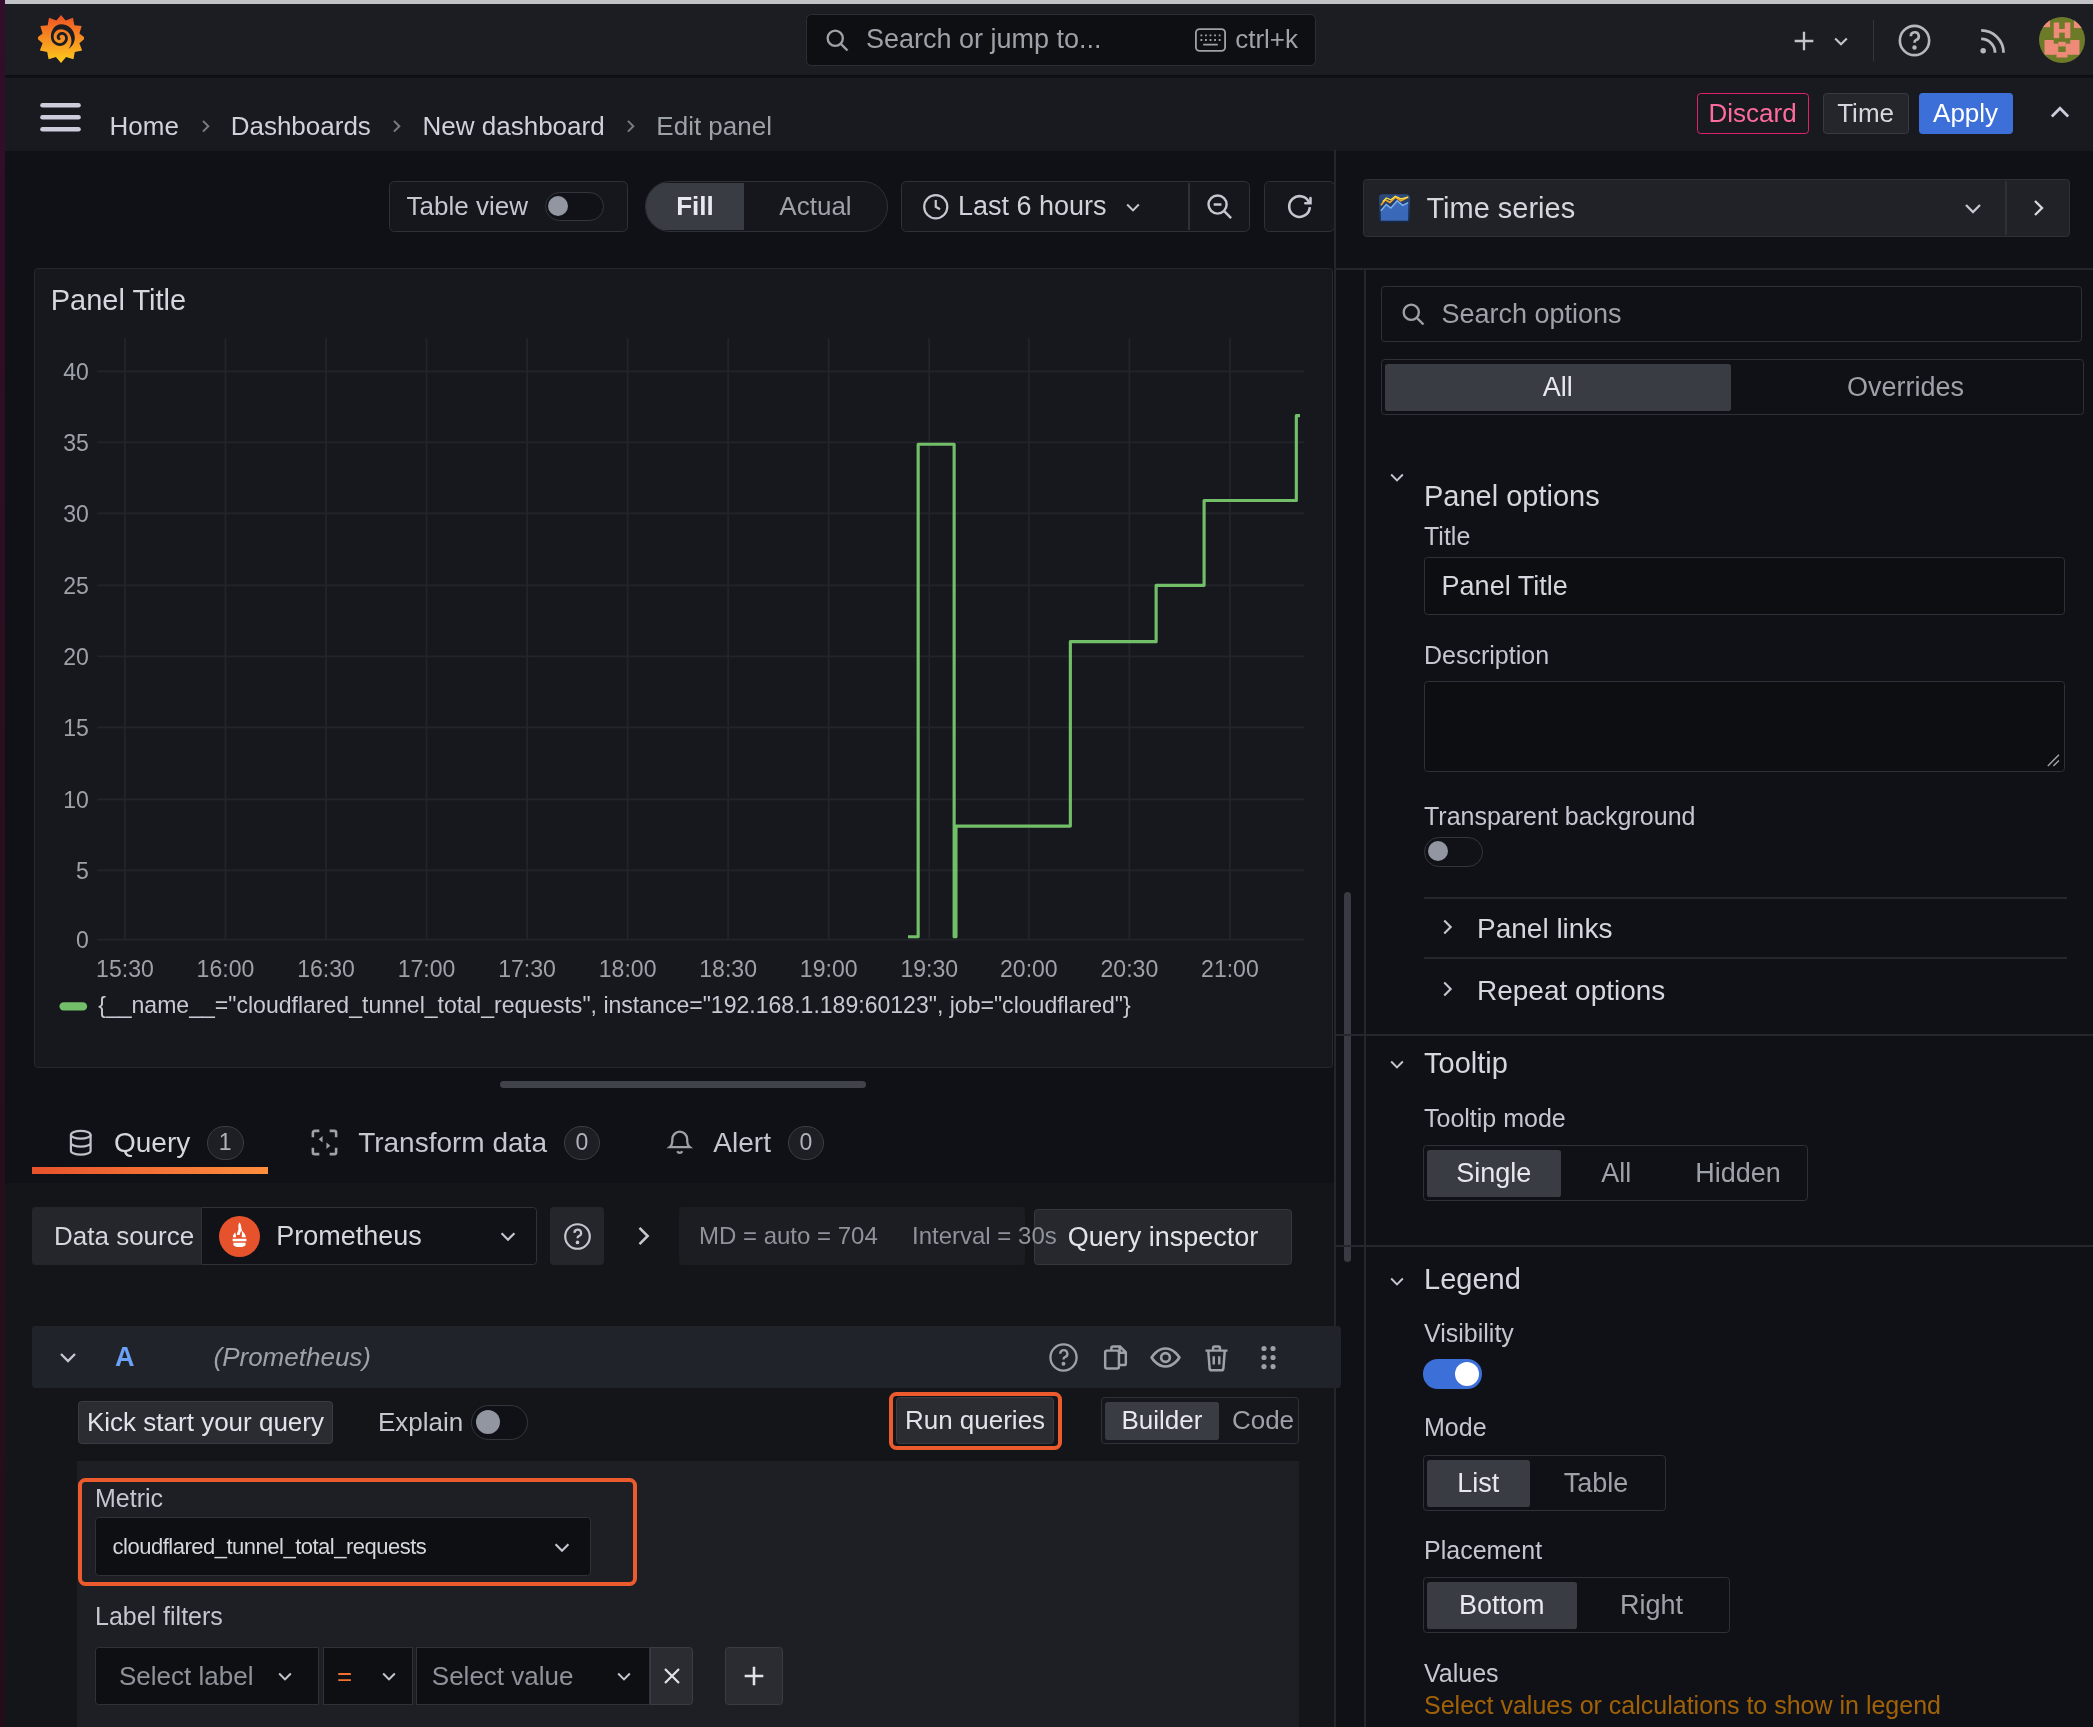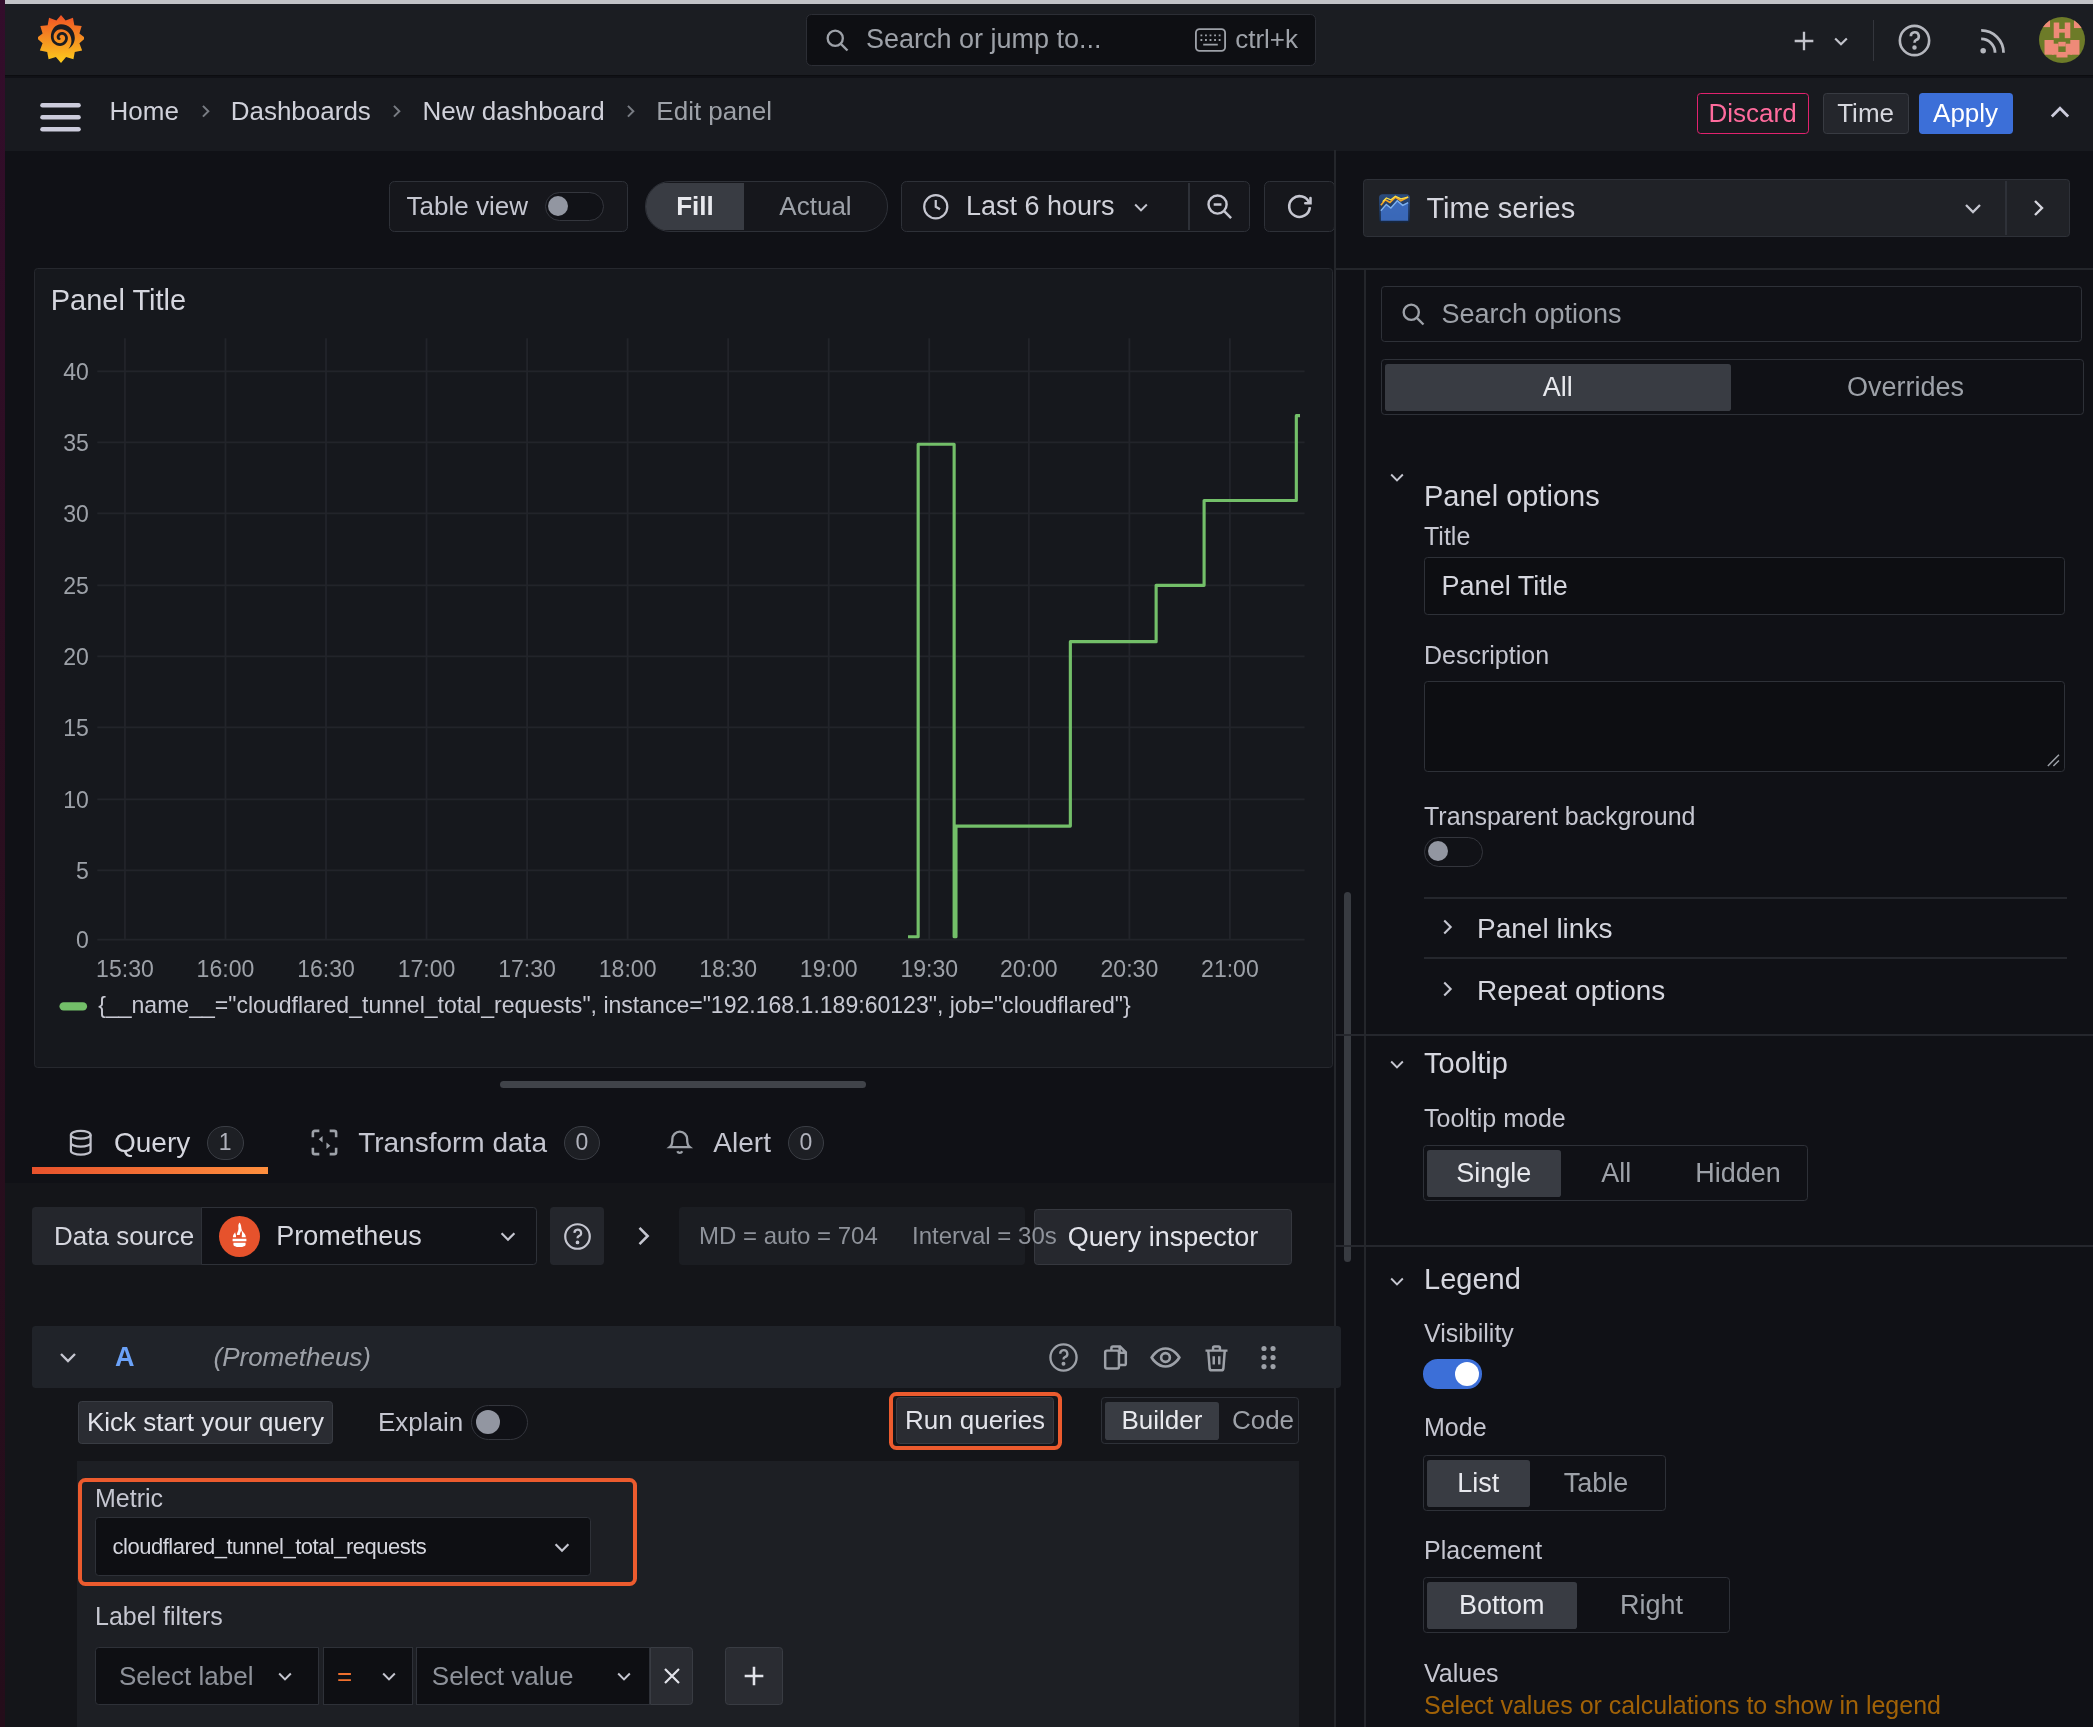--- a/index.html
+++ b/index.html
@@ -88,21 +88,21 @@
 </div>
 
 <div class="abs" style="left:4.6px;top:78px;width:2089px;height:73px;background:#181a1f;">
   <svg class="abs" style="left:35px;top:25px;" width="41" height="29.5" viewBox="0 0 44 32">
       <g fill="#ccccdc">
         <rect y="0" width="44" height="5" rx="2.5"></rect>
         <rect y="13" width="44" height="5" rx="2.5"></rect>
         <rect y="26" width="44" height="5" rx="2.5"></rect>
       </g>
   </svg>
-  <div class="abs flex" style="left:105px;top:13px;height:41px;font-size:26px;">
+  <div class="abs flex" style="left:105px;top:28px;height:41px;font-size:26px;">
     <span style="color:#d0d1da;">Home</span>
     <svg width="18.5" height="18.5" viewBox="0 0 24 24" stroke="#787c83" stroke-width="2.6" fill="none" style="margin:0 16.6px;">
         <path d="M9 5l7 7-7 7"></path>
       </svg>
     <span style="color:#d0d1da;">Dashboards</span>
     <svg width="18.5" height="18.5" viewBox="0 0 24 24" stroke="#787c83" stroke-width="2.6" fill="none" style="margin:0 16.6px;">
         <path d="M9 5l7 7-7 7"></path>
       </svg>
     <span style="color:#d0d1da;">New dashboard</span>
     <svg width="18.5" height="18.5" viewBox="0 0 24 24" stroke="#787c83" stroke-width="2.6" fill="none" style="margin:0 16.6px;">
@@ -128,21 +128,21 @@
 </div>
 <div class="abs flex bord" style="left:645px;top:181px;width:243px;height:51px;background:#16171c;overflow:hidden;border-radius:25px;">
   <div class="flex" style="height:47px;width:98px;justify-content:center;background:#393c43;border-radius:3.7px 0 0 3.7px;color:#e8e9ee;font-weight:bold;">Fill</div>
   <div class="flex" style="height:47px;flex:1;justify-content:center;color:#9da1a8;">Actual</div>
 </div>
 <div class="abs flex bord" style="left:901px;top:181px;width:349px;height:51px;background:#16171c;">
   <svg width="29.5" height="29.5" viewBox="0 0 24 24" fill="none" stroke="#c5c6d0" stroke-width="1.8" style="margin-left:18.5px;">
       <circle cx="12" cy="12" r="9.4"></circle>
       <path d="M12 6.5V12l3.5 2"></path>
     </svg>
-  <span style="margin-left:16px;font-size:27px;color:#d0d1d9;">Last 6 hours</span>
+  <span style="margin-left:8px;font-size:27px;color:#d0d1d9;">Last 6 hours</span>
   <svg width="20" height="20" viewBox="0 0 24 24" stroke="#c5c6d0" stroke-width="2.4" fill="none" style="margin-left:16.6px;">
       <path d="M5 9l7 7 7-7"></path>
     </svg>
   <span style="flex:1"></span>
   <div style="width:1.8px;height:47px;background:#2e3138;"></div>
   <div class="flex" style="width:59px;justify-content:center;">
       <svg width="31" height="31" viewBox="0 0 24 24" fill="none" stroke="#c5c6d0" stroke-width="1.9">
         <circle cx="10.5" cy="10.5" r="7"></circle>
         <path d="M15.8 15.8L21 21M7.5 10.5h6"></path>
       </svg>

